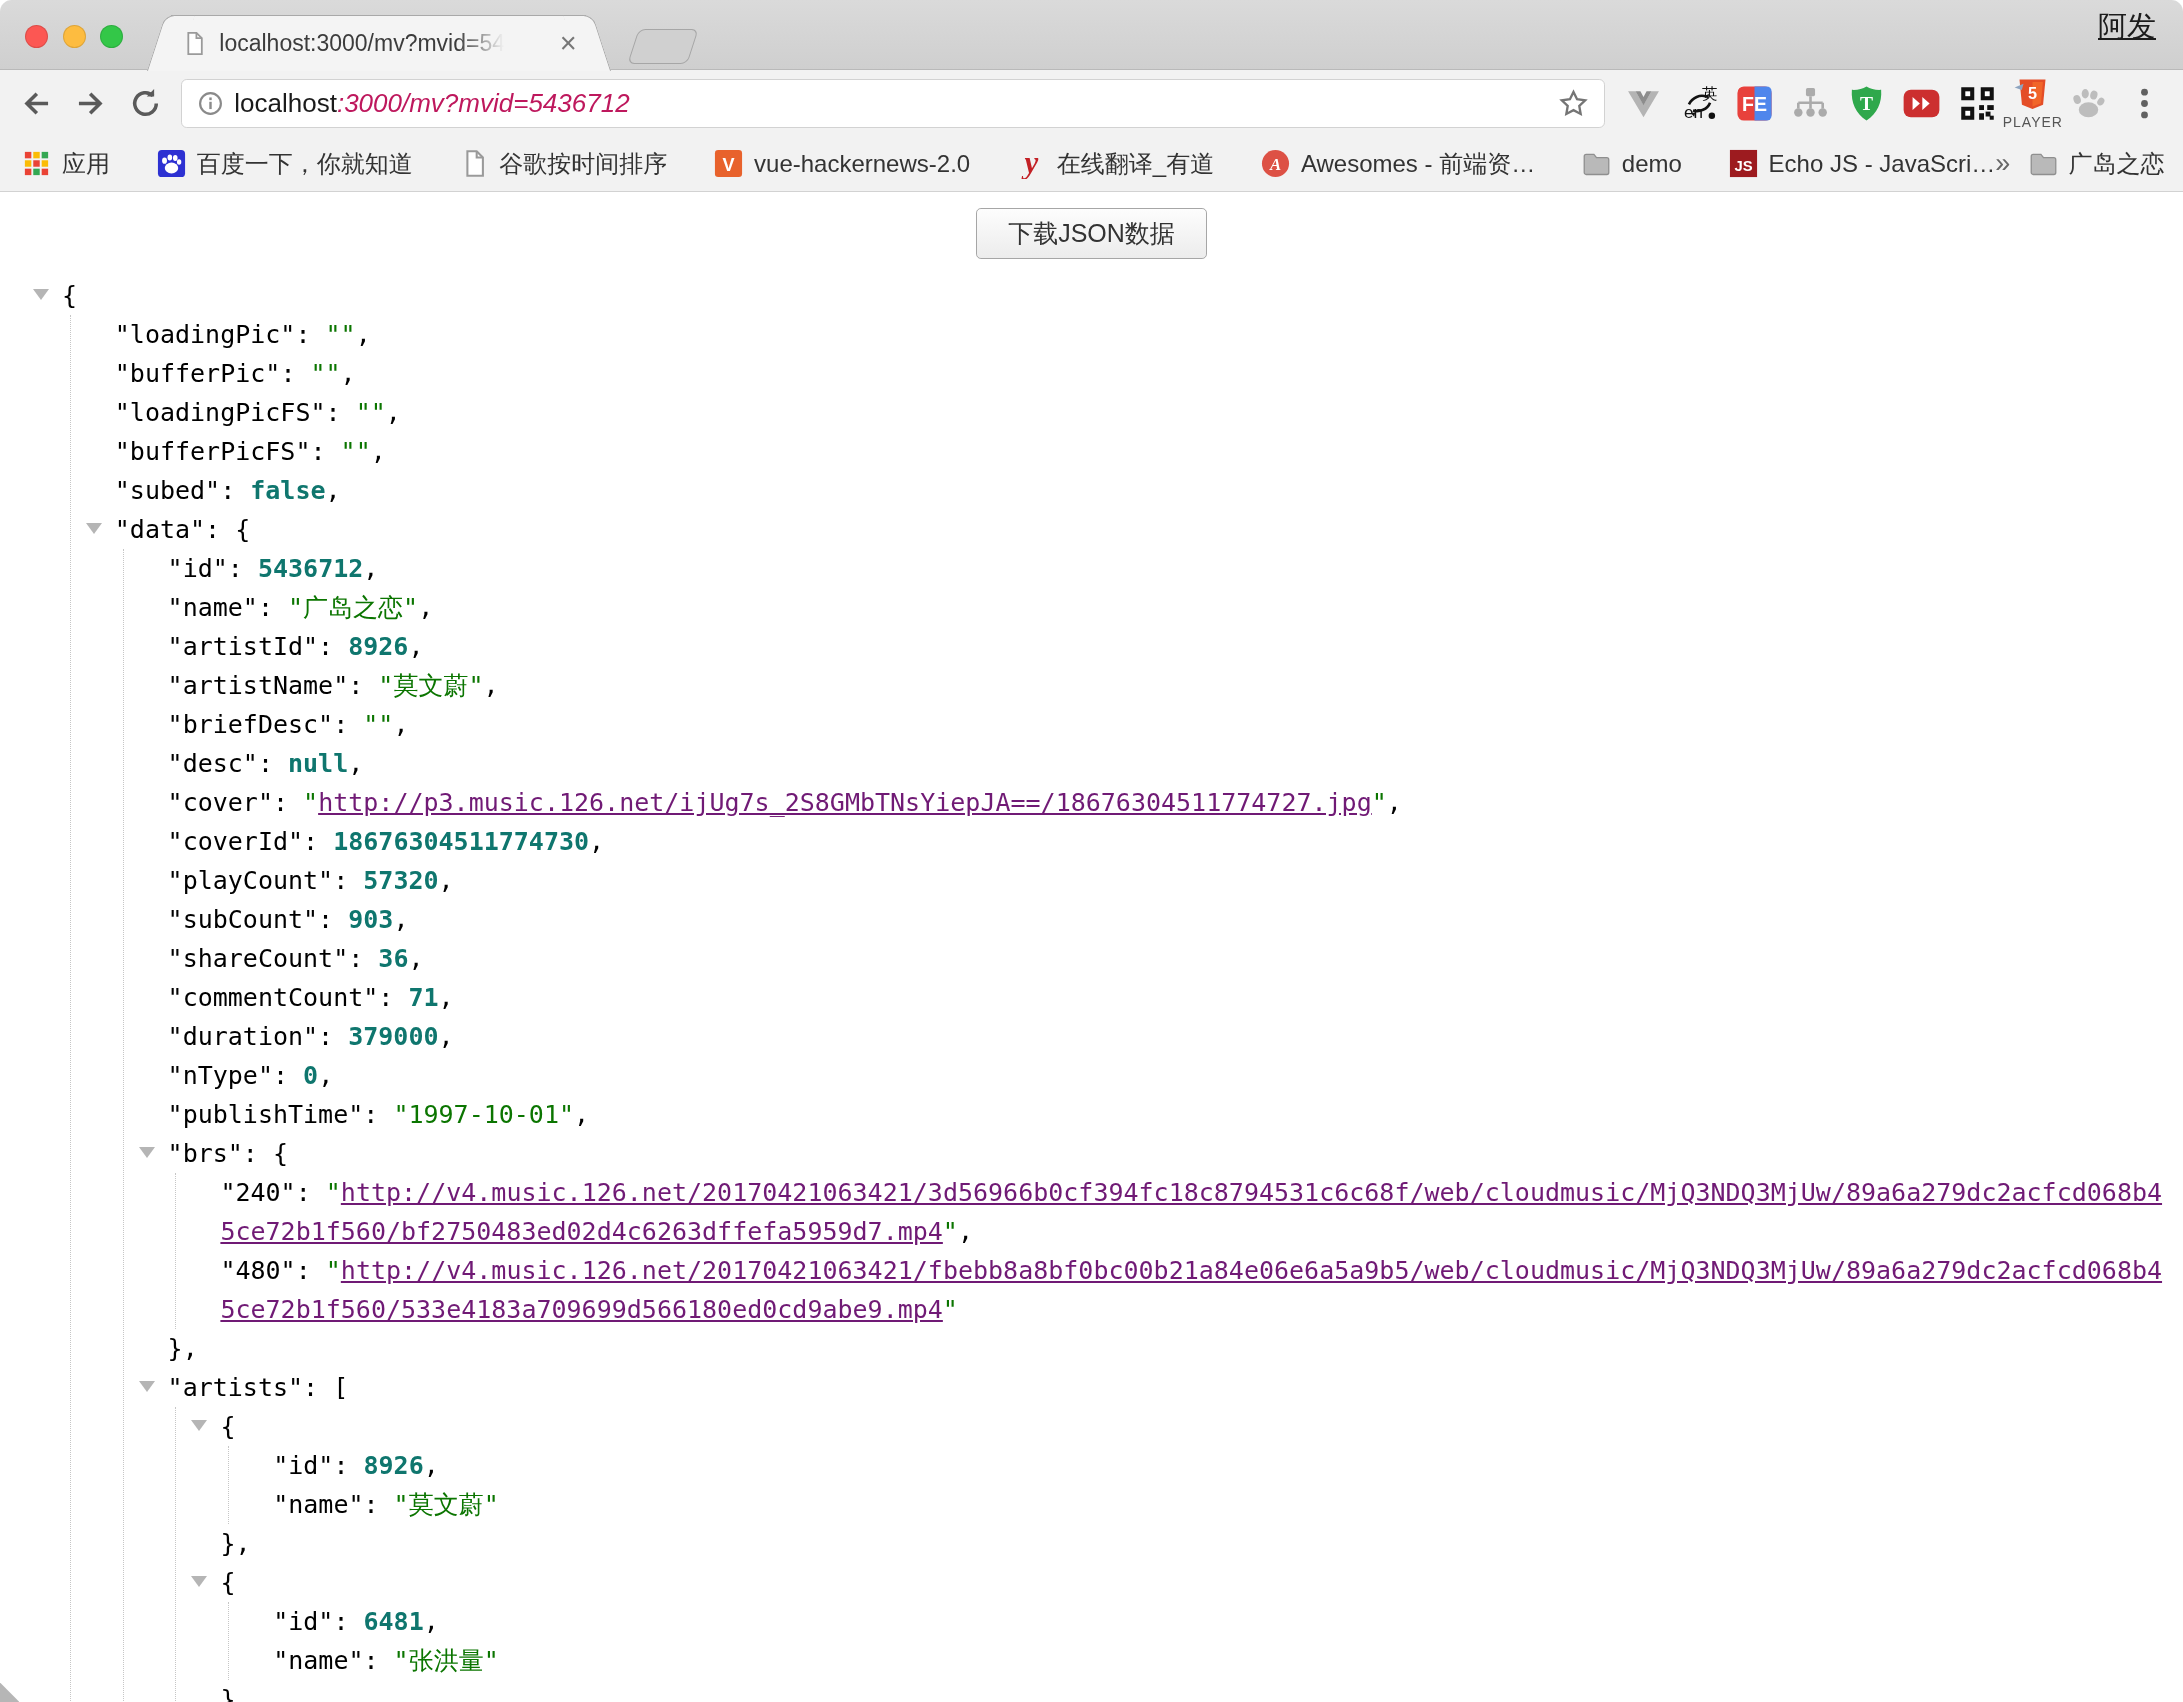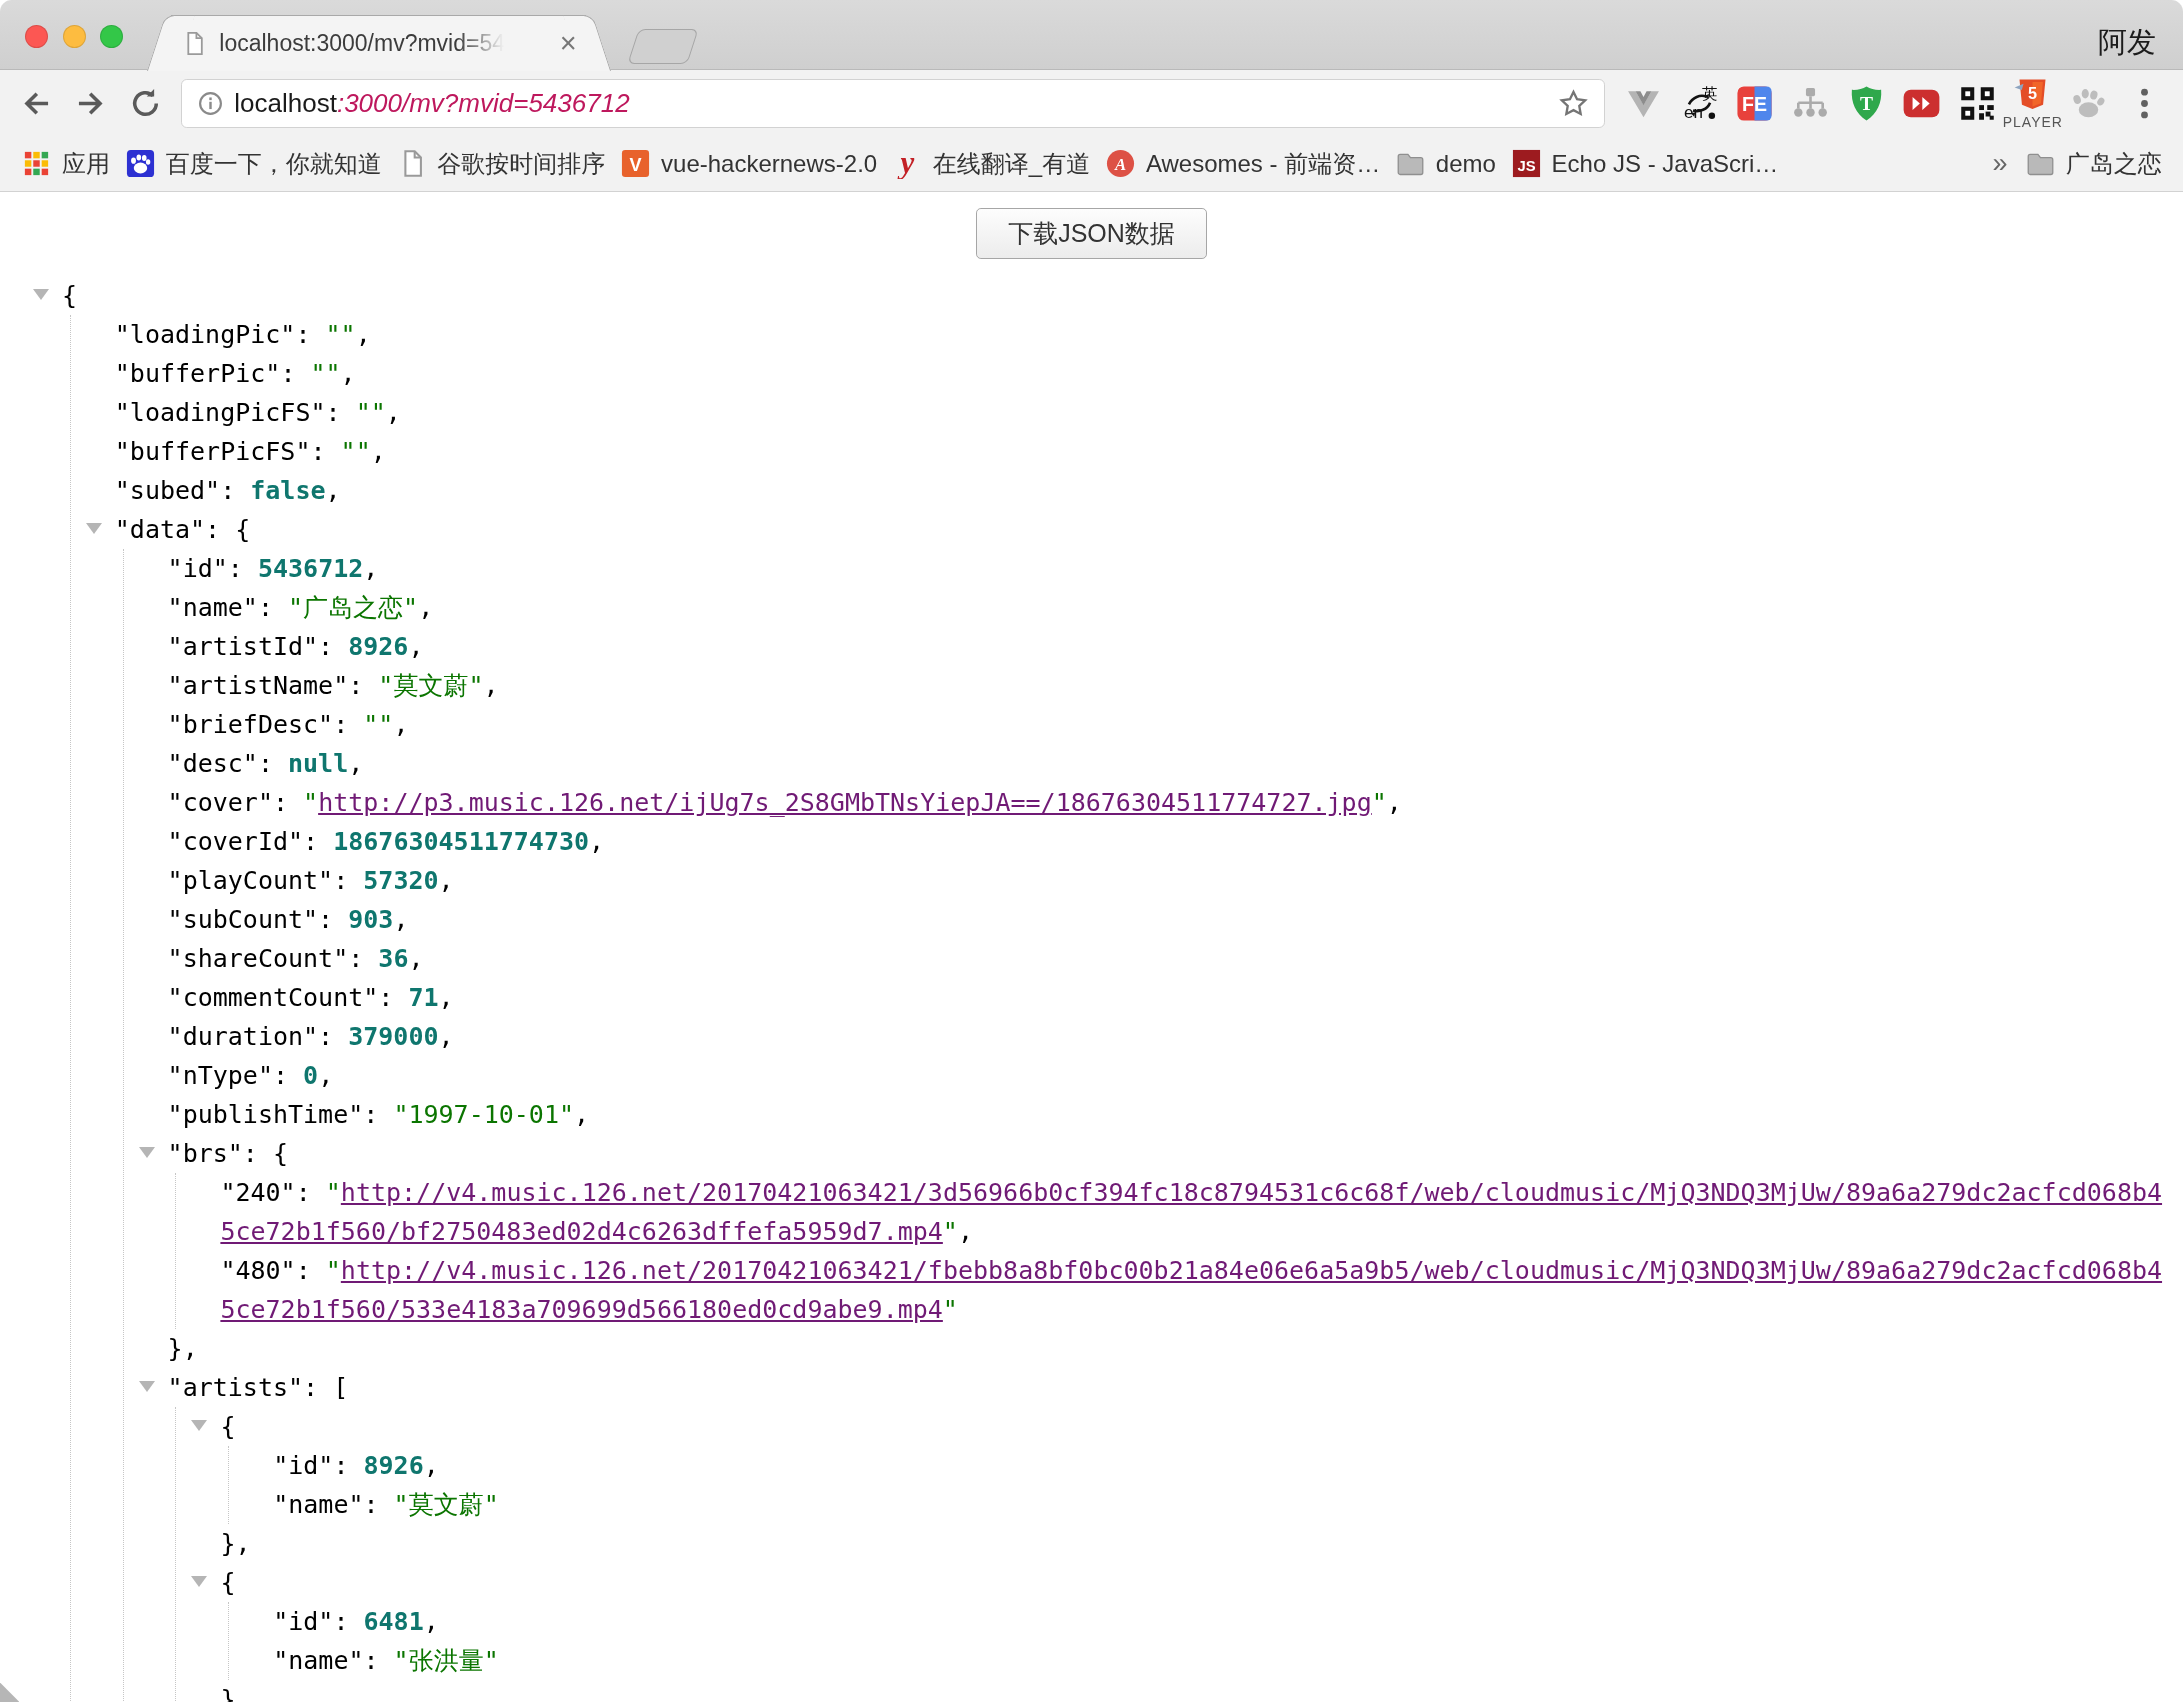--- a/index.html
+++ b/index.html
@@ -10,39 +10,39 @@
   .tabbar{height:70px;background:linear-gradient(#dadada,#cfcfcf);position:relative;border-bottom:1px solid #b9b9b9;box-sizing:border-box;}
   .traffic{position:absolute;left:25px;top:25px;display:flex;gap:14.6px;}
   .light{width:23px;height:23px;border-radius:50%;border:1px solid rgba(0,0,0,.12);box-sizing:border-box;}
   .tab{position:absolute;left:171px;top:14.6px;width:396px;height:55px;background:#f4f4f4;border-top:1px solid #a9a9a9;border-bottom:none;display:flex;align-items:center;padding:0 9.7px;gap:11.6px;z-index:2;}
   .tab::before{content:"";position:absolute;left:-15.5px;top:-1px;bottom:0;width:29px;background:#f4f4f4;border-left:1px solid #a9a9a9;border-top:1px solid #a9a9a9;border-radius:9.7px 0 0 0;transform:skewX(-18deg);}
   .tab::after{content:"";position:absolute;right:-15.5px;top:-1px;bottom:0;width:29px;background:#f4f4f4;border-right:1px solid #a9a9a9;border-top:1px solid #a9a9a9;border-radius:0 9.7px 0 0;transform:skewX(18deg);}
   .tab .fav{width:27px;height:27px;flex:0 0 auto;z-index:3;}
   .tab .title{font-size:23px;color:#3c3c3c;white-space:nowrap;overflow:hidden;width:291px;-webkit-mask-image:linear-gradient(90deg,#000 82%,transparent 98%);mask-image:linear-gradient(90deg,#000 82%,transparent 98%);}
   .tab .close{margin-left:auto;font-size:29px;color:#777;line-height:1;z-index:3;cursor:default;}
   .newtab{position:absolute;left:633px;top:29px;width:58px;height:33px;background:#d0d0d0;border:1px solid #a6a6a6;border-radius:6.8px;transform:skewX(-18deg);z-index:1;}
-  .profile{position:absolute;right:27px;top:23px;font-size:29px;color:#1c1c1c;}
+  .profile{position:absolute;right:27px;top:7px;font-size:29px;color:#1c1c1c;text-decoration:underline;}
 
   
   .toolbar{height:66px;background:#f2f2f2;display:flex;align-items:center;padding:0 17.5px;gap:17.5px;box-sizing:border-box;}
   .navbtn{width:37px;height:37px;flex:0 0 auto;}
   .urlfield{flex:1;height:49px;background:#fff;border:1px solid #d2d2d2;border-radius:5.8px;display:flex;align-items:center;padding:0 13.6px;gap:9.7px;box-sizing:border-box;min-width:0;}
   .urlfield .ic{width:29px;height:29px;flex:0 0 auto;}
   .urltext{font-size:26px;white-space:nowrap;overflow:hidden;flex:1;}
   .urltext .host{color:#1b1b1b;}
   .urltext .rest{color:#be185d;font-style:italic;}
   .starbtn{width:33px;height:33px;flex:0 0 auto;}
   .extrow{display:flex;align-items:center;gap:12.6px;flex:0 0 auto;}
   .ext{width:43px;height:50px;display:flex;flex-direction:column;align-items:center;justify-content:center;}
   .ext .xic{width:39px;height:39px;}
   .ext .cap{font-size:14px;color:#555;letter-spacing:1px;line-height:1;margin-top:-1.9px;}
 
   
   .bmbar{height:56px;background:#f2f2f2;border-bottom:1px solid #d2d2d2;display:flex;align-items:center;padding:0 21.3px;box-sizing:border-box;}
-  .bmleft{display:flex;align-items:center;gap:15px;}
+  .bmleft{display:flex;align-items:center;gap:46px;}
   .bm{display:flex;align-items:center;gap:9.7px;white-space:nowrap;}
   .bm .bic{width:31px;height:31px;flex:0 0 auto;}
   .bm .lbl{font-size:24px;color:#333;}
   .bmright{margin-left:auto;display:flex;align-items:center;gap:17.5px;}
   .chev{font-size:27px;color:#666;}
 
   
   .content{background:#fff;}
   .btnbar{display:flex;justify-content:flex-end;align-items:center;gap:21.3px;padding:15.5px 17.5px 5.8px;flex-direction:column;}
   .btn{height:49px;padding:0 31px;font-size:25px;color:#333;border:1px solid #a6a6a6;border-radius:4.9px;background:linear-gradient(#fdfdfd,#ececec);display:flex;align-items:center;}

